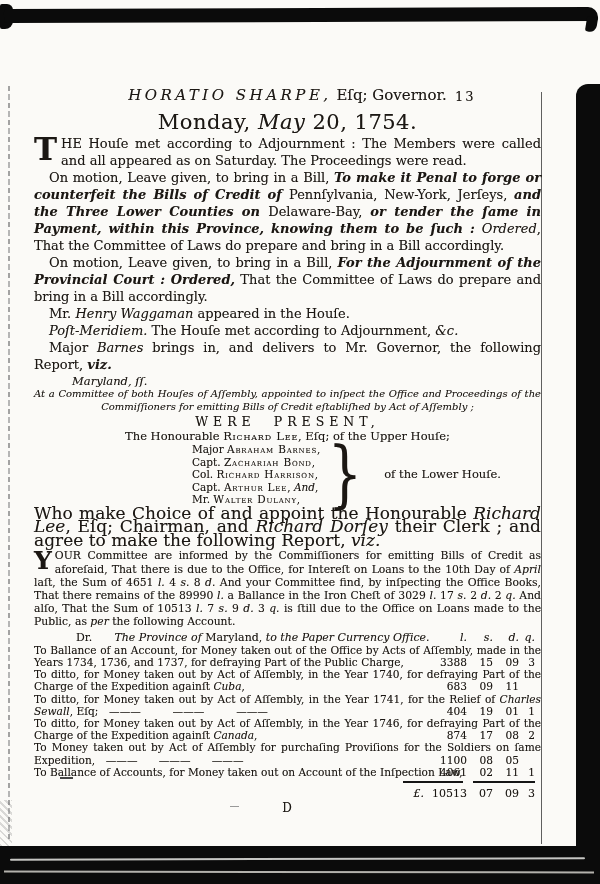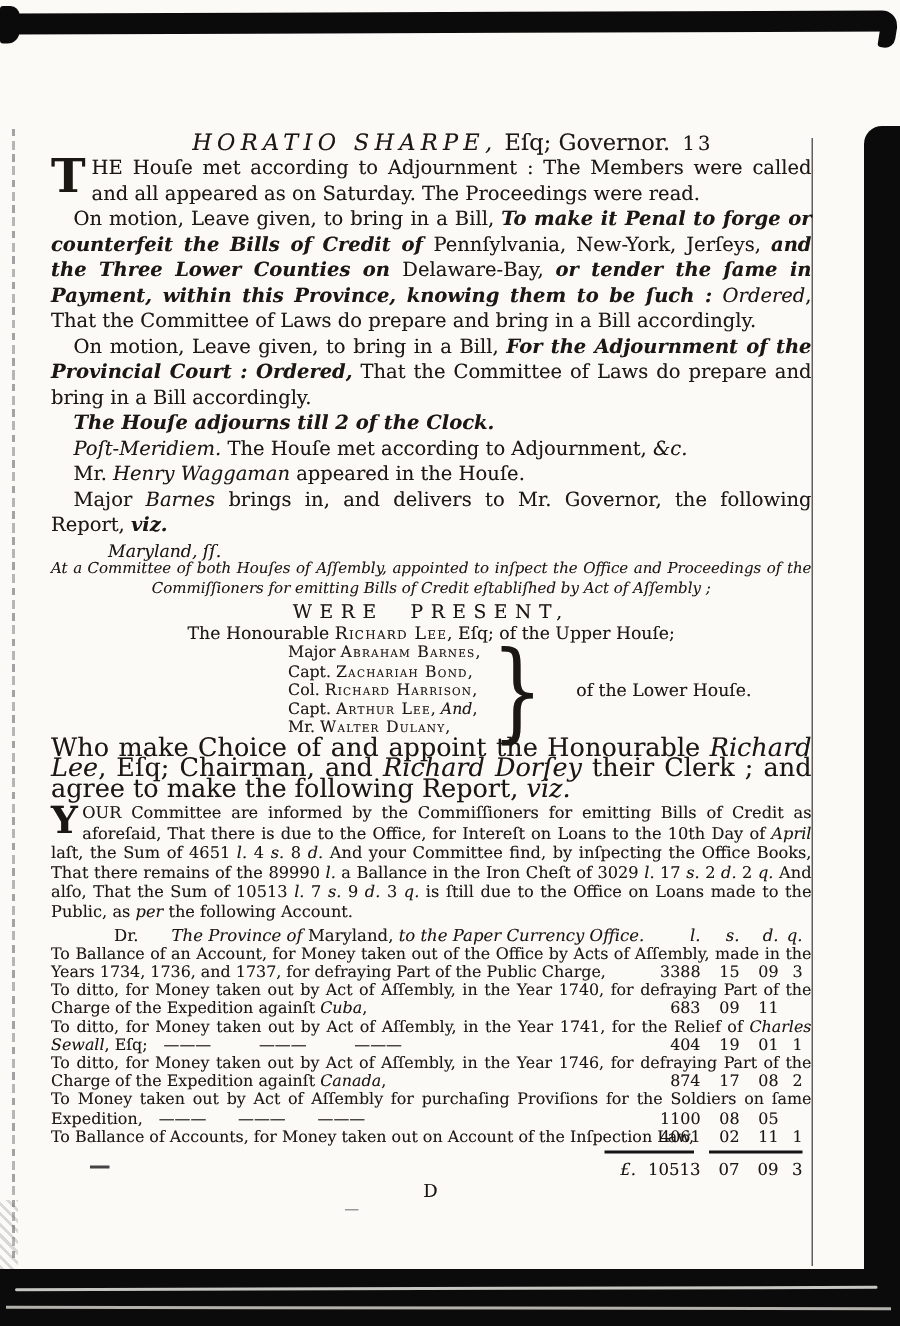--- a/index.html
+++ b/index.html
@@ -84,30 +84,30 @@
   <div class="art speck-dash2"></div>
   <div class="art speck-corner"></div>
 
   <div class="content">
 
     <div class="header-line">
       <span><span class="run-hc">HORATIO SHARPE,</span><span class="run-r"> Eſq; Governor.</span></span>
       <span class="page-number">13</span>
     </div>
 
+    <div class="date-title"><span class="run-r">Monday, </span><span class="run-i">May</span><span class="run-r"> 20, 1754.</span></div>
 
     <p class="para para-first"><span class="dropcap">T</span><span><span class="run-r">HE Houſe met according to Adjournment :  The Members were called and all appeared as on Saturday.  The Proceedings were read.</span></span></p>
 
     <p class="para ind mt"><span class="run-r">On motion, Leave given, to bring in a Bill, </span><span class="run-bi">To make it Penal to forge or counterfeit the Bills of Credit of </span><span class="run-r">Pennſylvania, New-York, Jerſeys, </span><span class="run-bi">and the Three Lower Counties on </span><span class="run-r">Delaware-Bay, </span><span class="run-bi">or tender the ſame in Payment, within this Province, knowing them to be ſuch : </span><span class="run-i">Ordered</span><span class="run-r">, That the Committee of Laws do prepare and bring in a Bill accordingly.</span></p>
 
     <p class="para ind mt"><span class="run-r">On motion, Leave given, to bring in a Bill, </span><span class="run-bi">For the Adjournment of the Provincial Court : Ordered,</span><span class="run-r"> That the Committee of Laws do prepare and bring in a Bill accordingly.</span></p>
 
-    <p class="para ind mt"><span class="run-bi">The Houſe adjourns till 2 of the Clock.</span></p>
+    <p class="para ind"><span class="run-r">Mr. </span><span class="run-i">Henry Waggaman</span><span class="run-r"> appeared in the Houſe.</span></p>
     <p class="para ind"><span class="run-i">Poſt-Meridiem.</span><span class="run-r">  The Houſe met according to Adjournment, </span><span class="run-i">&amp;c.</span></p>
-    <p class="para ind"><span class="run-r">Mr. </span><span class="run-i">Henry Waggaman</span><span class="run-r"> appeared in the Houſe.</span></p>
     <p class="para ind"><span class="run-r">Major </span><span class="run-i">Barnes</span><span class="run-r"> brings in, and delivers to Mr. Governor, the following Report, </span><span class="run-bi">viz.</span></p>
 
     <p class="maryland"><span class="run-i">Maryland, ſſ.</span></p>
     <p class="small-note"><span class="run-i">At a Committee of both Houſes of Aſſembly, appointed to inſpect the Office and Proceedings of the Commiſſioners for emitting Bills of Credit eſtabliſhed by Act of Aſſembly ;</span></p>
 
     <div class="were-present">WERE PRESENT,</div>
     <div class="upper-house"><span class="run-r">The Honourable </span><span class="run-sc">Richard Lee</span><span class="run-r">, Eſq; of the Upper Houſe;</span></div>
 
     <div class="present-block">
       <div class="present-names">

